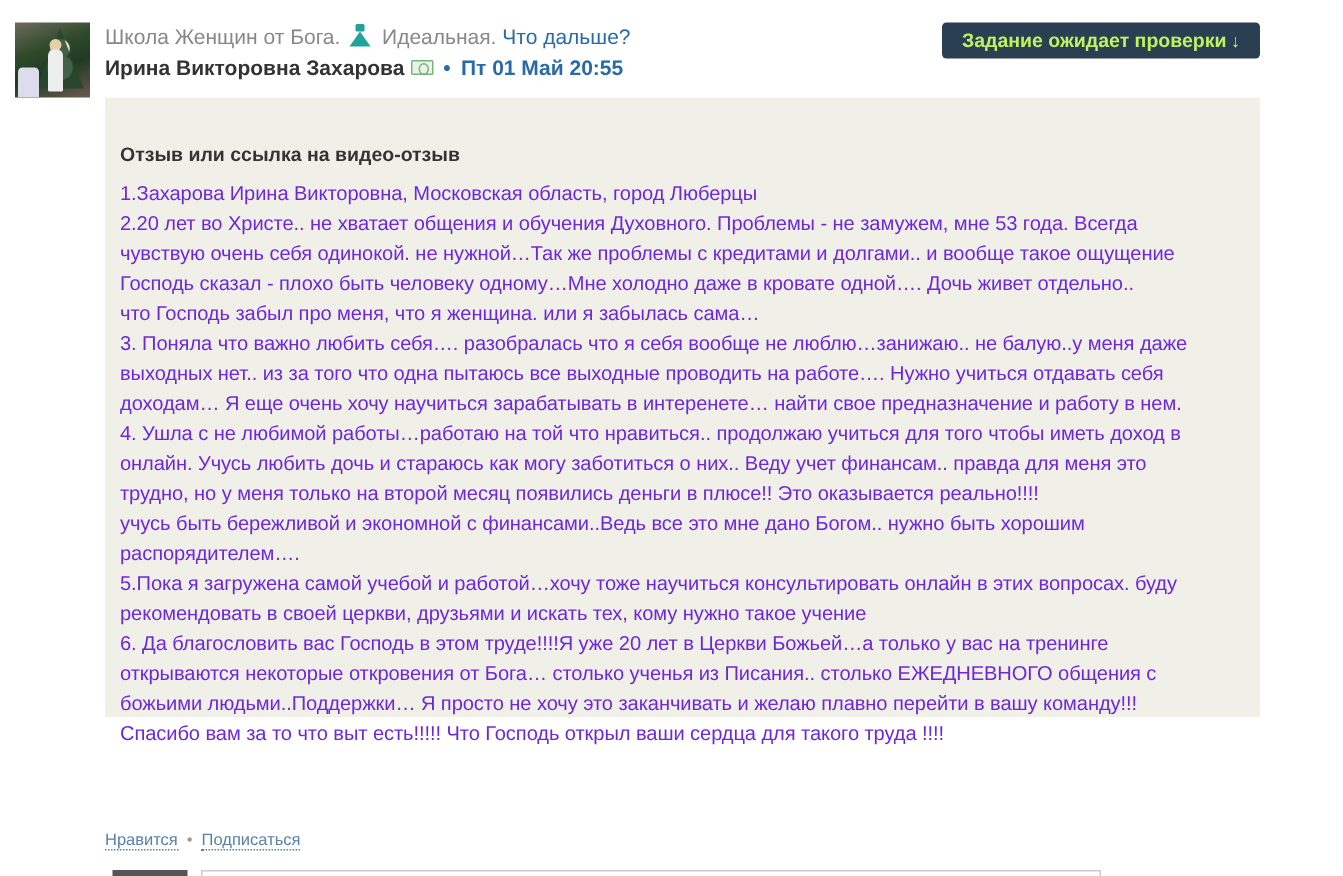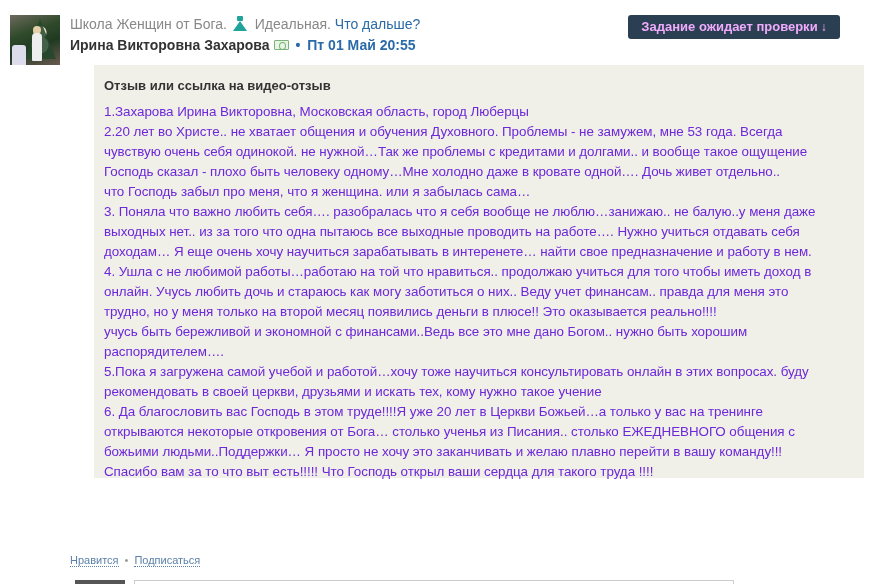--- a/index.html
+++ b/index.html
@@ -59,28 +59,28 @@
     }
     .money-icon::after {
       content: ""; position: absolute; left: 4px; top: 1px; width: 5px; height: 6px;
       border: 1px solid #7cb27c; border-radius: 50%;
     }
     .header-line2 .dot { color: #2a6aa8; margin: 0 3px; }
     .header-line2 .date { color: #2a6aa8; }
 
     .status-btn {
       position: absolute; left: 628px; top: 15px; width: 212px; height: 24px;
-      background: #2b3f53; color: #f0abfc; border-radius: 3px;
+      background: #2b3f53; color: #bef264; border-radius: 3px;
       font-size: 13px; font-weight: bold; line-height: 24px; text-align: center; white-space: nowrap;
     }
     .status-btn .arrow { margin-left: 3px; font-size: 12px; }
 
     .review-box {
       position: absolute; left: 70px; top: 65px; width: 770px; height: 413px;
-      background: #f0f0e9; padding: 11px 10px 0 10px; margin-left: 24px;
+      background: #f0f0e9; padding: 28px 10px 0 10px;
     }
     .review-title { font-size: 13px; font-weight: bold; color: #333; margin-bottom: 6px; line-height: 20px; }
     .review-line { font-size: 13.4px; color: #6d28d9; line-height: 20px; white-space: nowrap; letter-spacing: -0.05px; }
 
     .actions {
       position: absolute; left: 70px; top: 554px; font-size: 11px; color: #5a80a8; white-space: nowrap;
     }
     .actions .lnk { border-bottom: 1px dotted #5a80a8; }
     .actions .sep { color: #999; margin: 0 6px; }
 

